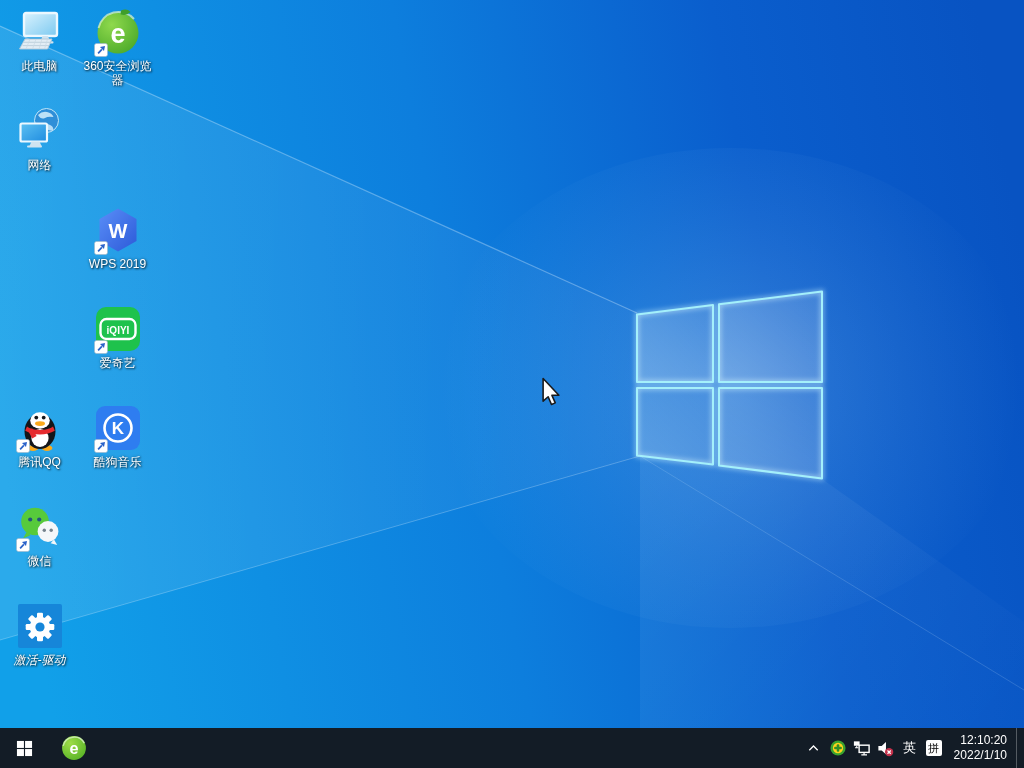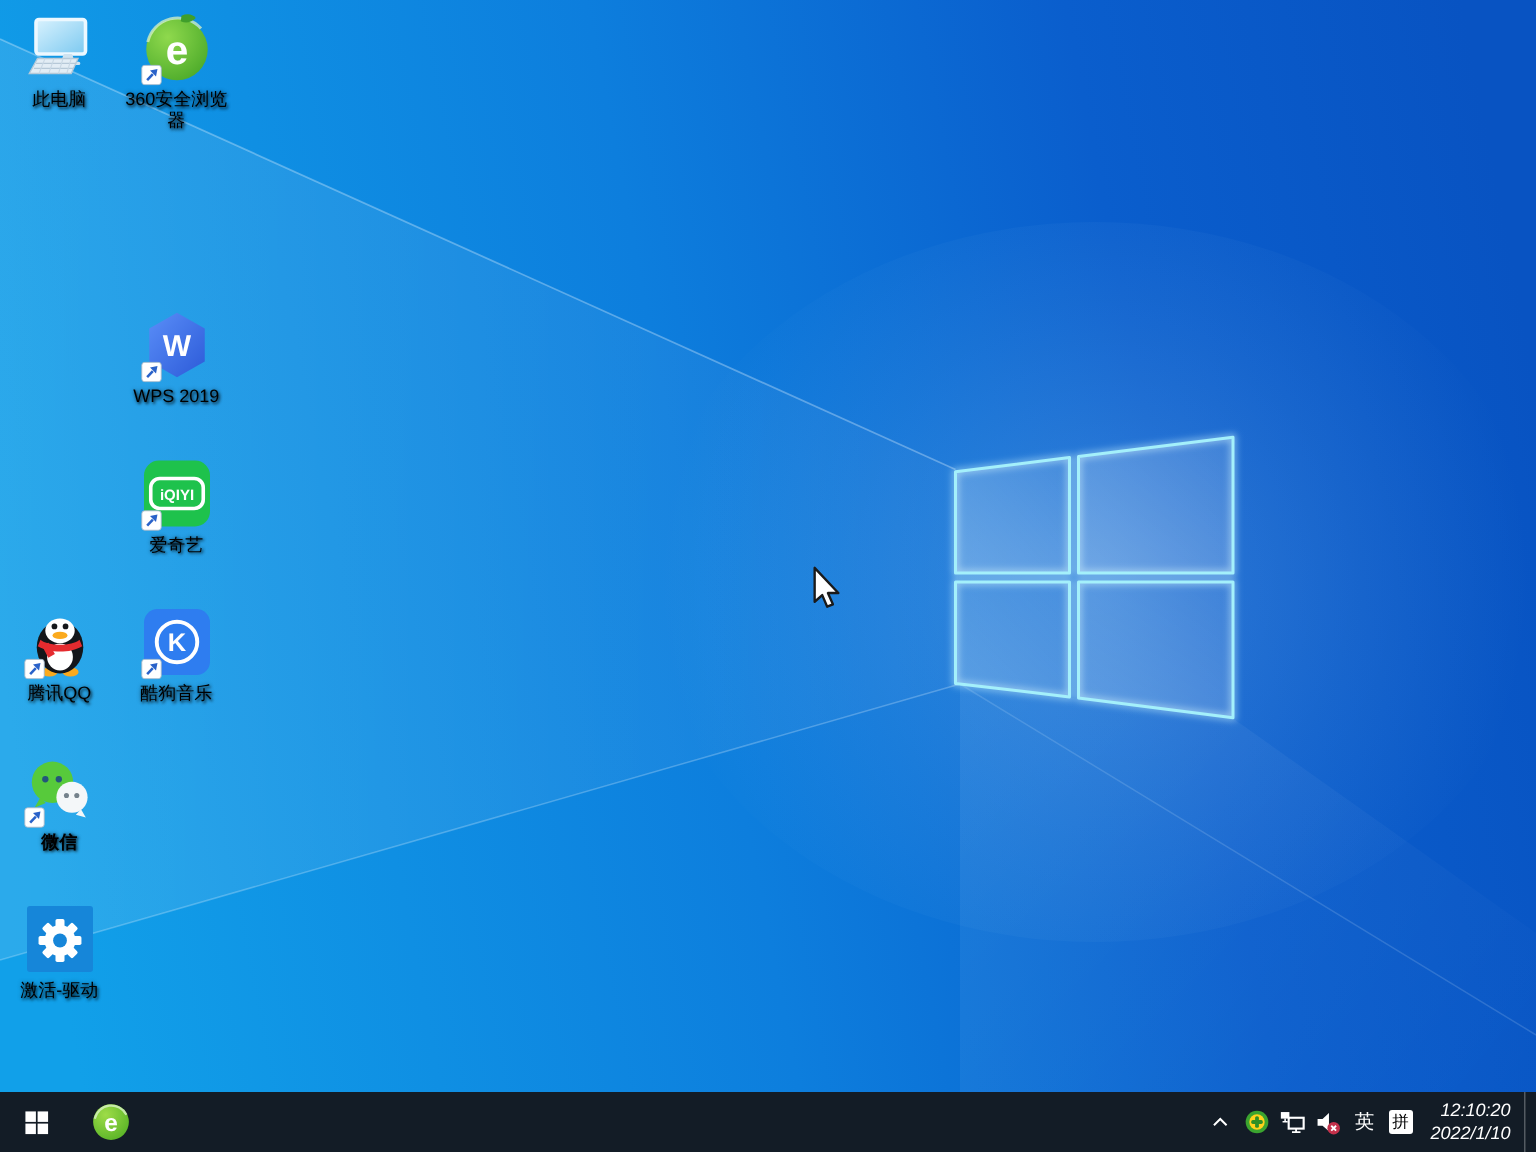--- a/index.html
+++ b/index.html
@@ -12,48 +12,48 @@
   
   .wallpaper{position:absolute;inset:0;z-index:0;}
   .wallpaper svg{display:block;}
   
   .desktop{position:absolute;left:0;top:0;right:0;bottom:40px;z-index:2;}
   .desk-icon{position:absolute;width:77px;height:97px;display:flex;flex-direction:column;align-items:center;}
   .icon-art{width:48px;height:48px;position:relative;margin-top:2px;}
   .icon-art > svg.main{width:48px;height:48px;display:block;}
   .badge{position:absolute;left:0px;bottom:-1px;width:14px;height:14px;}
   .icon-label{
-    margin-top:3px;font-size:12px;line-height:14px;color:#000000;text-align:center;
+    margin-top:3px;font-size:12px;line-height:14px;color:#ffffff;text-align:center;
     max-width:74px;
     text-shadow:1px 1px 2px rgba(0,0,0,.7), 0 0 3px rgba(0,0,0,.45);
   }
   .c1{left:1px;} .c2{left:79px;}
   .r1{top:6px;} .r2{top:105px;} .r3{top:204px;} .r4{top:303px;}
-  .r5{top:402px;} .r6{top:501px;font-weight:bold;} .r7{top:600px;}
+  .r5{top:402px;} .r6{top:501px;} .r7{top:600px;font-style:italic;}
   
   .taskbar{
     position:absolute;left:0;right:0;bottom:0;height:40px;z-index:5;
     background:var(--taskbar-bg,#131c26);
     display:flex;align-items:stretch;
   }
   .tb-btn{display:flex;align-items:center;justify-content:center;height:40px;}
   .tb-start{width:48px;}
   .tb-app{width:52px;}
   .tb-spacer{flex:1;}
   .tray{display:flex;align-items:stretch;}
   .tray-btn{width:24px;display:flex;align-items:center;justify-content:center;}
   .ime-lang{color:var(--tray-text,#fff);font-size:13px;}
   .ime-box{
     width:16px;height:16px;background:var(--ime-box-bg,#fff);border-radius:2px;
     display:flex;align-items:center;justify-content:center;
     color:var(--ime-box-text,#000);font-size:11px;line-height:16px;
   }
   .clock{
     display:flex;flex-direction:column;justify-content:center;align-items:flex-end;
-    padding:0 9px 0 8px;color:var(--tray-text,#fff);font-size:12px;line-height:15px;font-style:italic;
+    padding:0 9px 0 8px;color:var(--tray-text,#fff);font-size:12px;line-height:15px;
   }
   .show-desktop{width:7px;border-left:1px solid rgba(255,255,255,.28);}
   
   .cursor{position:absolute;left:541px;top:377px;z-index:9;pointer-events:none;}
 </style>
 </head>
 <body>
 
 <div class="wallpaper">
 <svg width="1024" height="768" viewBox="0 0 1024 768" xmlns="http://www.w3.org/2000/svg">
@@ -149,20 +149,39 @@
       </svg>
       <svg class="badge" viewBox="0 0 14 14">
         <rect x="0.5" y="0.5" width="13" height="13" rx="2" fill="#fff" stroke="#9fb6c8" stroke-width="0.6"></rect>
         <path d="M4.1 10.4 L7.9 6.4" stroke="#2a62c9" stroke-width="1.7" fill="none"></path>
         <polygon points="11,3 10,8 6,4" fill="#2a62c9"></polygon>
       </svg>
     </div>
     <span class="icon-label">360安全浏览器</span>
   </div>
 
+  <div class="desk-icon c1 r2">
+    <div class="icon-art">
+      <svg class="main" viewBox="0 0 48 48">
+        <defs>
+            <linearGradient id="nwScr" x1="0" y1="0" x2="1" y2="1">
+          <stop offset="0" stop-color="#5cc1f2"></stop>
+              <stop offset="1" stop-color="#1f8ce0"></stop>
+            </linearGradient>
+          </defs>
+        <circle cx="30.5" cy="13.5" r="12" fill="#2f8fd8" stroke="#bfe6f8" stroke-width="1"></circle>
+        <path d="M22 8 q4 -4 9 -3 q5 1 6.5 5 q-5.5 -1 -8.5 1 q-4 2 -7 -3 z" fill="#cdeafa" opacity="0.9"></path>
+        <path d="M26 17.5 q5 -2 9 1 q3 2 2 5 q-6 1 -11 -6 z" fill="#cdeafa" opacity="0.85"></path>
+        <rect x="4.5" y="16.5" width="26.5" height="18" rx="1.5" fill="url(#nwScr)" stroke="#ecf8ff" stroke-width="2.2"></rect>
+        <path d="M15.5 34.5 l-2 4.5 h12 l-2 -4.5 z" fill="#cfe3f0"></path>
+        <rect x="11" y="38.6" width="15" height="2" rx="1" fill="#cfe3f0"></rect>
+      </svg>
+    </div>
+    <span class="icon-label">网络</span>
+  </div>
 
 
 
   <div class="desk-icon c2 r3">
     <div class="icon-art">
       <svg class="main" viewBox="0 0 48 48">
         <defs>
             <linearGradient id="wpsG" x1="0" y1="0" x2="1" y2="1">
           <stop offset="0" stop-color="#5a8ef8"></stop>
               <stop offset="1" stop-color="#2c5ad8"></stop>

